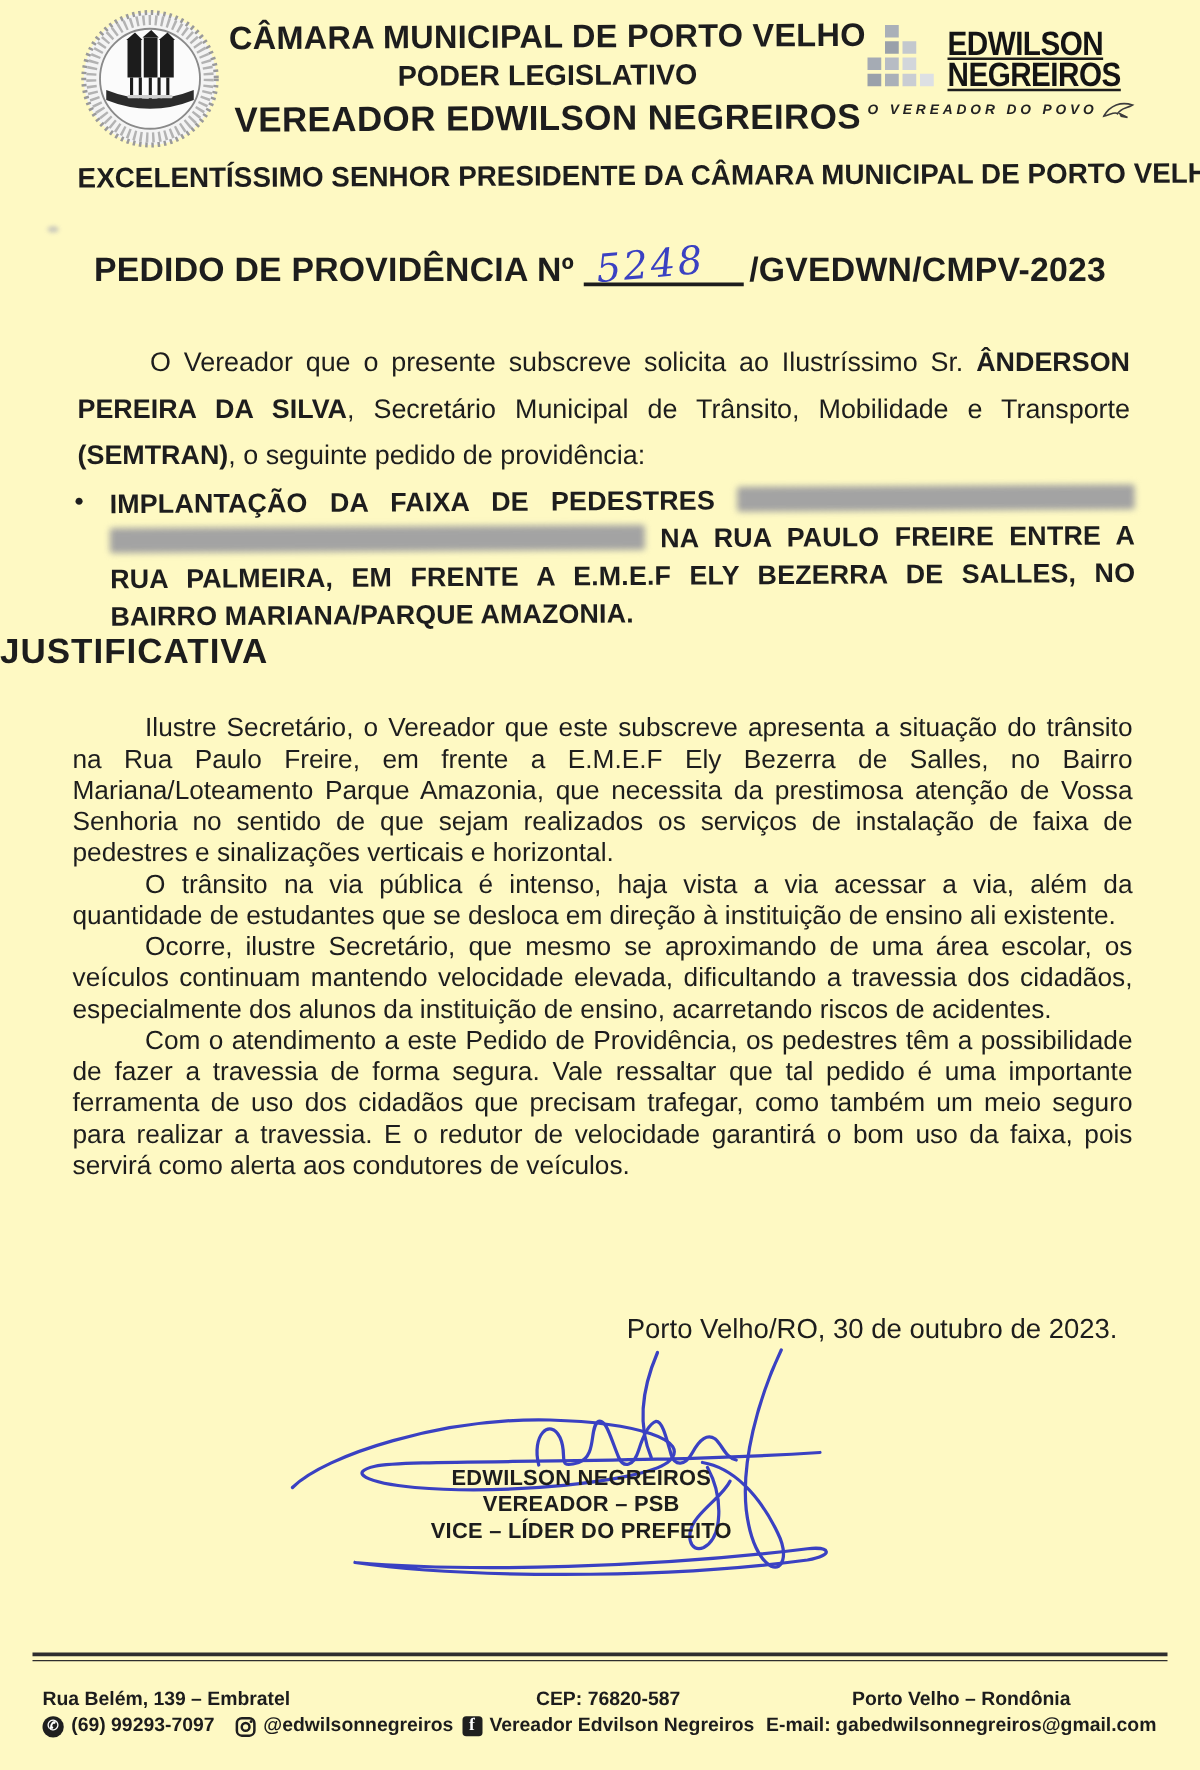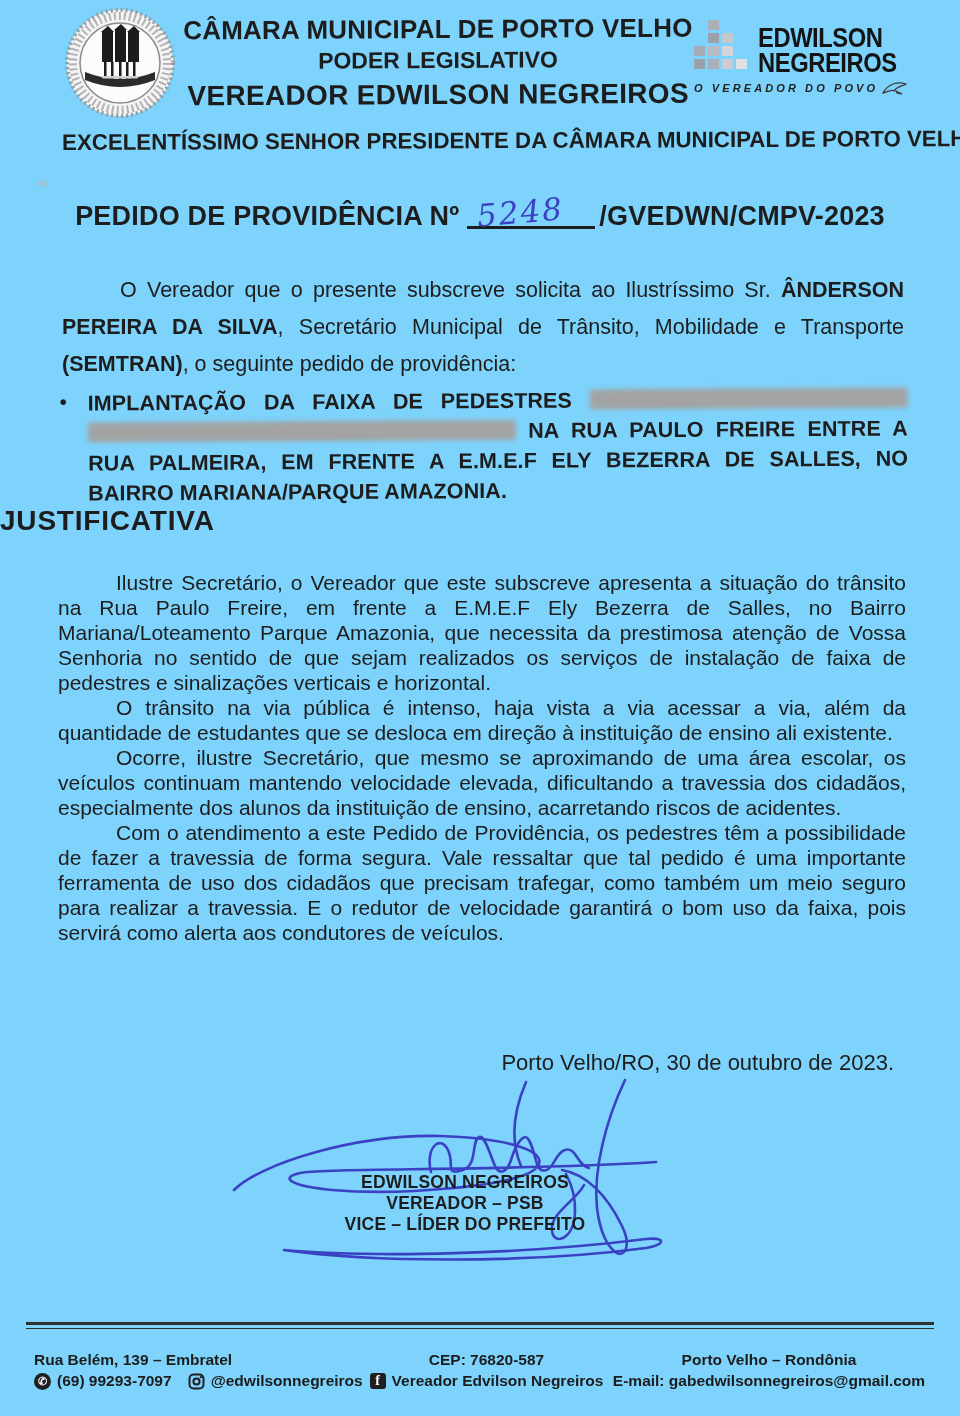--- a/index.html
+++ b/index.html
@@ -1,29 +1,29 @@
 <!DOCTYPE html>
 <html><head>
 <meta charset="utf-8">
 <style>
   html,body{margin:0;padding:0;background:#e8e8e8;}
   .page{
     position:relative;width:960px;height:1416px;margin:0 auto;
-    background:#7dd3fc;overflow:hidden;
+    background:#fef9c3;overflow:hidden;
     font-family:"Liberation Sans",sans-serif;color:#1d1d1d;
   }
   
   .header{position:absolute;top:6px;left:58px;right:38px;display:flex;align-items:flex-start;}
   .seal{width:124px;height:116px;flex:none;}
   .org{flex:1;text-align:center;padding-top:8px;transform:rotate(-0.3deg);}
   .org-l1{font-size:26px;font-weight:bold;letter-spacing:0.2px;}
   .org-l2{font-size:23px;font-weight:bold;margin-top:2px;}
   .org-l3{font-size:28px;font-weight:bold;margin-top:5px;letter-spacing:0.3px;}
   .logo{width:228px;flex:none;padding-top:14px;}
-  .logo-top{display:flex;align-items:flex-end;}
+  .logo-top{display:flex;align-items:center;text-decoration:underline;}
   .pixels{position:relative;width:64px;height:56px;flex:none;}
   .px{position:absolute;width:11px;height:10px;}
   .logo-name{font-weight:bold;font-size:27px;line-height:25px;letter-spacing:-0.5px;
     transform:scaleX(0.88);transform-origin:left bottom;white-space:nowrap;color:#141414;}
   .logo-tag{display:flex;align-items:center;gap:4px;margin-top:4px;font-style:italic;}
   .logo-tag-text{font-size:11px;font-weight:bold;letter-spacing:3.1px;color:#222;white-space:nowrap;}
   
   .addressee{position:absolute;top:130px;left:62px;right:40px;
     font-size:22.5px;font-weight:bold;transform:scaleX(0.99) rotate(-0.25deg);transform-origin:left top;white-space:nowrap;}
   .smudge{position:absolute;top:181px;left:38px;width:9px;height:5px;background:#b9b9b9;

